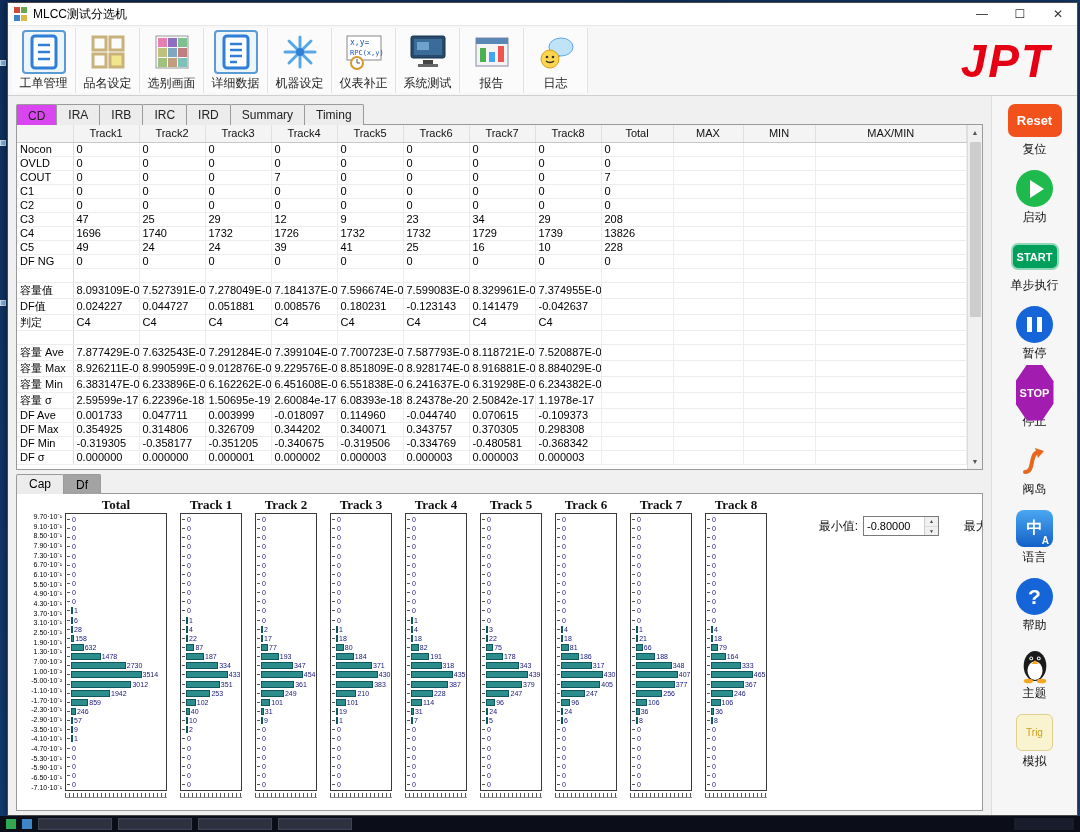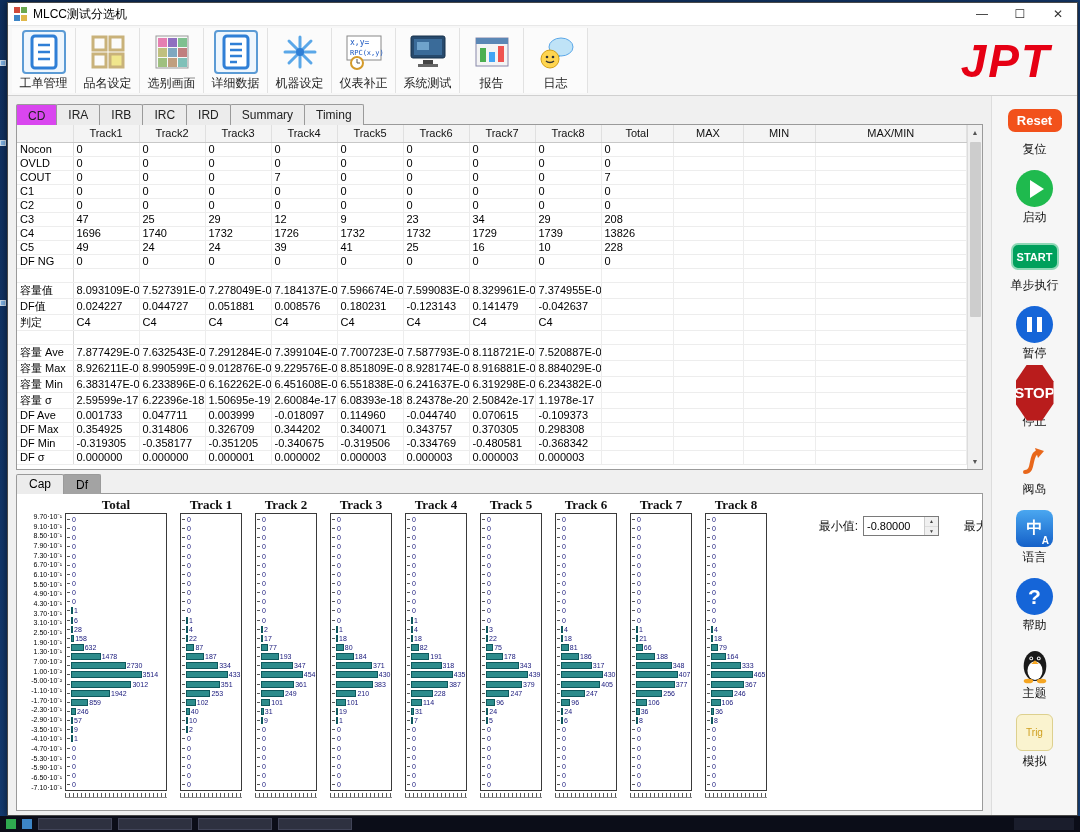--- a/index.html
+++ b/index.html
@@ -86,28 +86,28 @@
   .spin .arrow:first-child { border-bottom: 1px solid #ddd; }
   .count-box { width: 76px; height: 20px; border: 1px solid #bbb; background: #f4f4f4; color: #999; font-size: 11px; padding: 3px 3px 0; }
   .ctrl-btn { width: 86px; height: 30px; background: linear-gradient(#fdfdfd, #e6e6e6); border: 1px solid #9a9a9a; font-size: 12px; font-family: "Liberation Sans", sans-serif; margin: 16px auto; border-radius: 8px; }
   .ctrl-btn.clear { margin-top: 62px; }
   .ctrl-btn.redraw { margin-top: 14px; }
 
   
   .sb-item { display: flex; flex-direction: column; align-items: center; margin-bottom: 11px; }
   .sb-icon { height: 39px; display: flex; align-items: center; justify-content: center; }
   .sb-label { font-size: 12px; color: #111; margin-top: 1px; white-space: nowrap; }
-  .badge-reset { width: 54px; height: 23px; background: #f2511b; border-radius: 7px; color: #fff; font-weight: bold; font-size: 13px; display: flex; align-items: center; justify-content: center; }
+  .badge-reset { width: 54px; height: 33px; background: #f2511b; border-radius: 7px; color: #fff; font-weight: bold; font-size: 13px; display: flex; align-items: center; justify-content: center; }
   .circ { width: 37px; height: 37px; border-radius: 50%; display: flex; align-items: center; justify-content: center; }
   .circ.green { background: #1fba4e; }
   .circ.blue { background: #1565d8; }
   .tri { width: 0; height: 0; border-left: 14px solid #fff; border-top: 9px solid transparent; border-bottom: 9px solid transparent; margin-left: 4px; }
   .badge-start { width: 48px; height: 27px; background: #00a05c; border: 2px solid #8fd8b6; border-radius: 7px; color: #fff; font-weight: bold; font-size: 11px; display: flex; align-items: center; justify-content: center; }
   .pbar { width: 5px; height: 15px; background: #fff; margin: 0 2.5px; }
-  .octa { width: 38px; height: 56px; background: #b91c1c; color: #fff; font-weight: bold; font-size: 15px; display: flex; align-items: center; justify-content: center; clip-path: polygon(30% 0, 70% 0, 100% 30%, 100% 70%, 70% 100%, 30% 100%, 0 70%, 0 30%); }
+  .octa { width: 38px; height: 56px; background: #a21caf; color: #fff; font-weight: bold; font-size: 11px; display: flex; align-items: center; justify-content: center; clip-path: polygon(30% 0, 70% 0, 100% 30%, 100% 70%, 70% 100%, 30% 100%, 0 70%, 0 30%); }
   .lang { width: 37px; height: 37px; border-radius: 8px; background: linear-gradient(#4aa7f0, #1460c8); color: #fff; font-size: 16px; font-weight: bold; display: flex; align-items: center; justify-content: center; position: relative; }
   .lang-a { position: absolute; right: 4px; bottom: 1px; font-size: 10px; }
   .help-q { font-size: 21px; font-weight: bold; color: #fff; }
   .trig { width: 37px; height: 37px; border-radius: 6px; background: #faf3cf; border: 1px solid #ddd08e; color: #cf9f1f; font-size: 10px; display: flex; align-items: center; justify-content: center; }
 
   
   .taskbar { position: absolute; left: 0; right: 0; bottom: 0; height: 16px; background: #0b0d18; display: flex; align-items: center; padding: 0 6px; gap: 6px; }
   .tb-sq { width: 10px; height: 10px; flex: 0 0 auto; }
   .tb-item { width: 74px; height: 12px; background: #2e3140; border: 1px solid #414458; flex: 0 0 auto; }
   .tb-spacer { margin-left: auto; }

